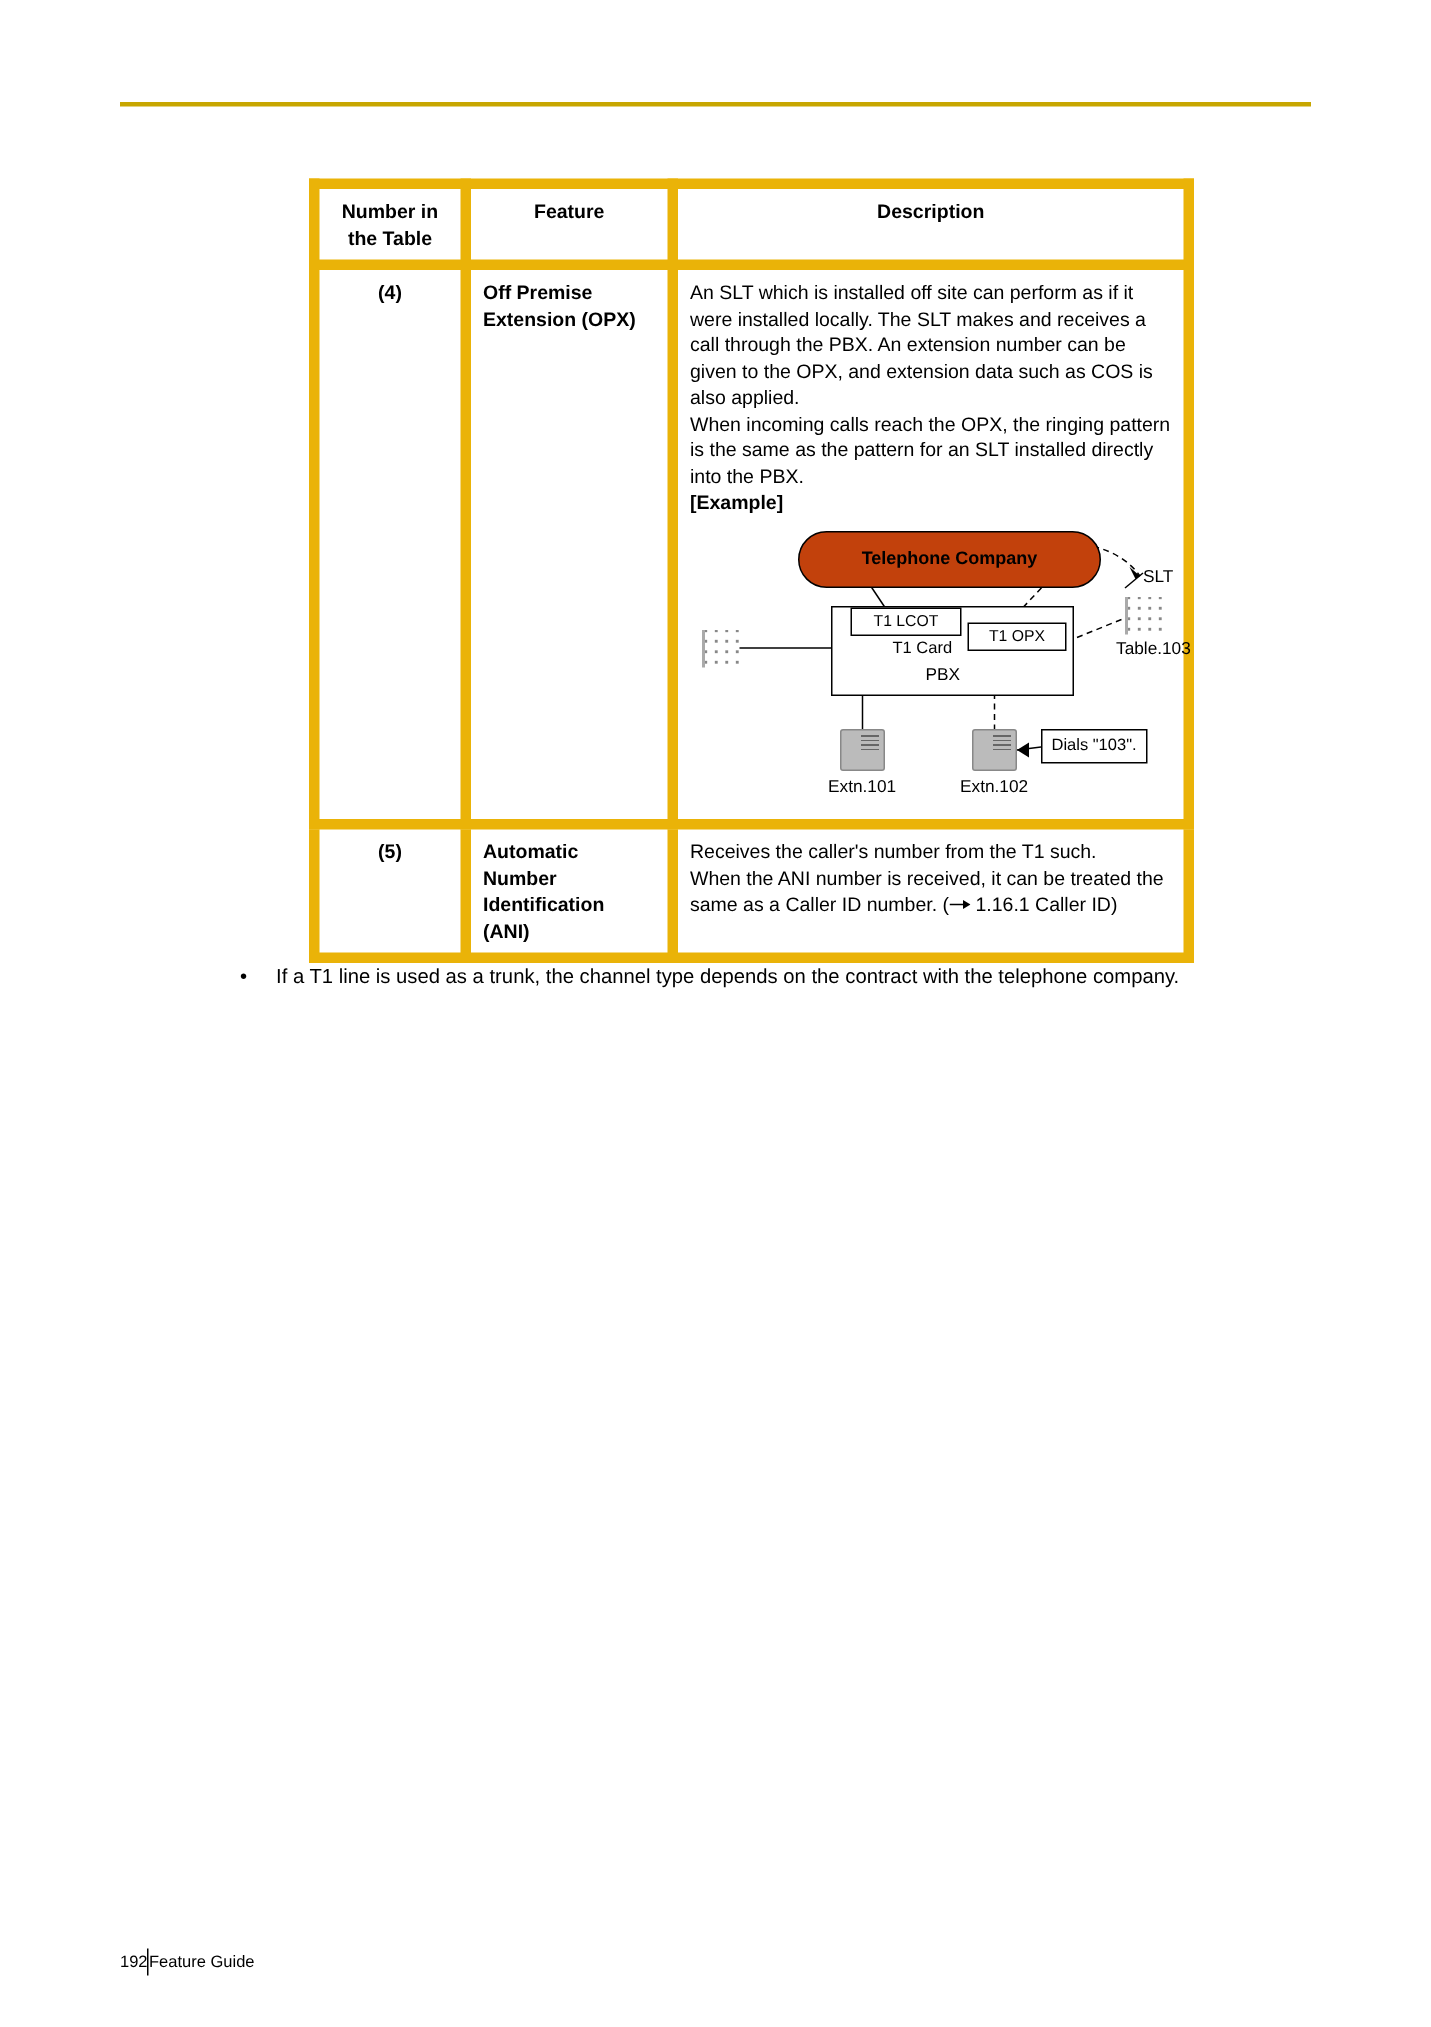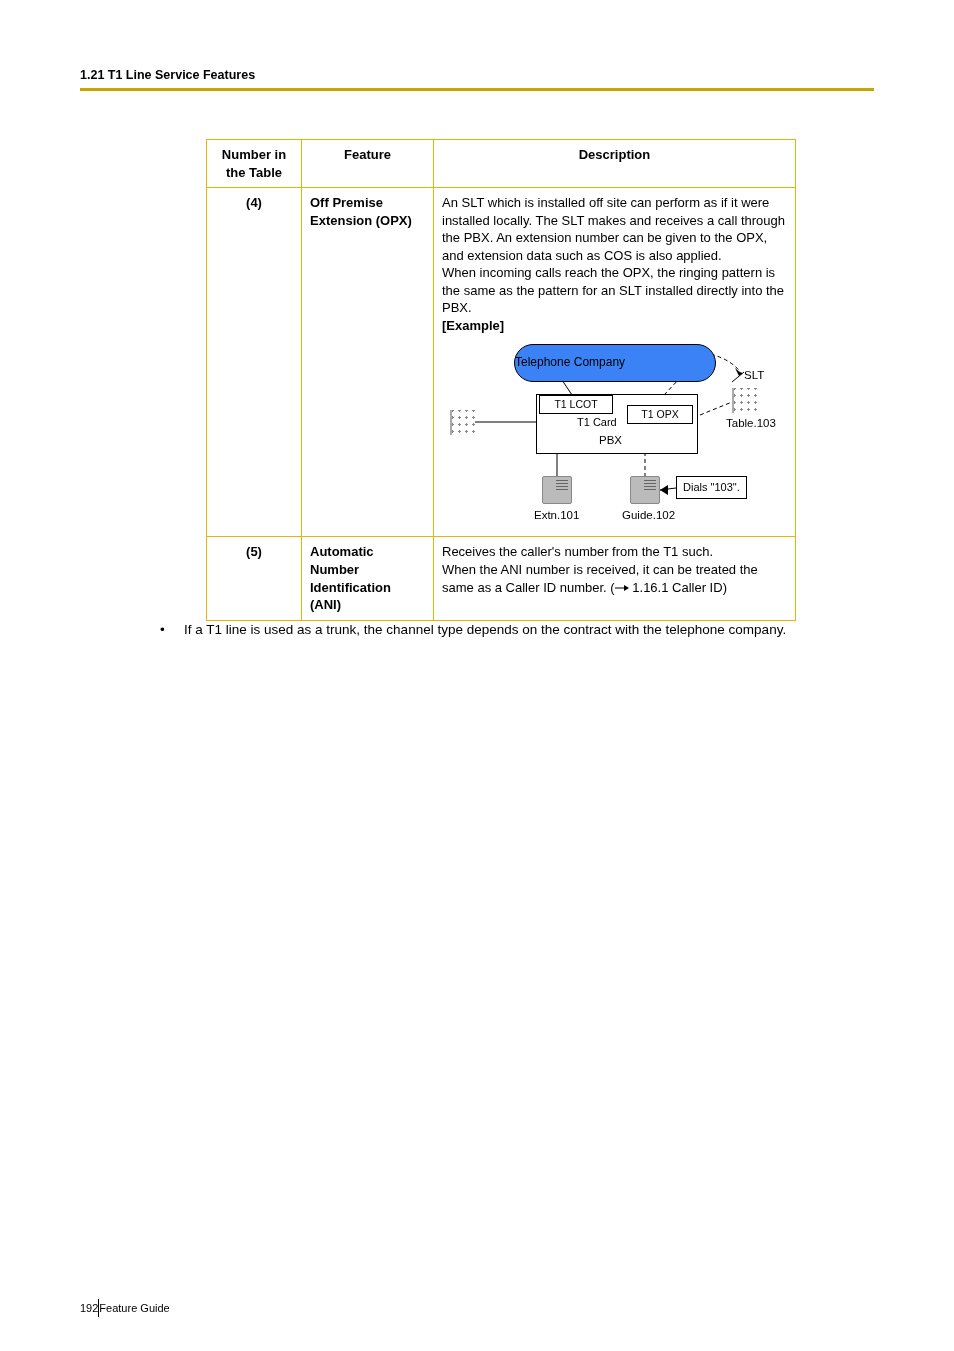--- a/index.html
+++ b/index.html
@@ -27,21 +27,21 @@
       width: 100%;
       margin-bottom: 48px;
     }
     table.feature-table {
       border-collapse: collapse;
       margin-left: 126px;
       width: 590px;
     }
     table.feature-table th,
     table.feature-table td {
-      border: 1px solid #eab308;
+      border: 7px solid #eab308;
       padding: 6px 8px;
       vertical-align: top;
       font-size: 13px;
       line-height: 1.35;
     }
     table.feature-table th {
       text-align: center;
       font-weight: bold;
     }
     .col-num { width: 78px; text-align: center; font-weight: bold;}
@@ -54,36 +54,37 @@
       margin-top:6px;
     }
     .cloud {
       position: absolute;
       left: 72px;
       top: 4px;
       width: 200px;
       height: 36px;
       border: 1px solid #000;
       border-radius: 22px;
-      font-weight:normal;
+      text-align:center;
+      font-weight:bold;
       font-size:12px;
       line-height:34px;
-      background:#3b82f6;
+      background:#c2410c;
     }
     .pbx-box {
       position: absolute;
       left: 94px;
       top: 54px;
       width: 160px;
       height: 58px;
       border:1px solid #000;
       background:#fff;
     }
     .t1lcot {
-      position:absolute; left:2px; top:0px; width:72px; height:17px; border:1px solid #000; font-size:10.5px; text-align:center; line-height:17px;
+      position:absolute; left:12px; top:0px; width:72px; height:17px; border:1px solid #000; font-size:10.5px; text-align:center; line-height:17px;
     }
     .t1opx {
       position:absolute; left:90px; top:0px; width:64px; height:17px; border:1px solid #000; font-size:10.5px; text-align:center; line-height:17px;margin-top:10px;
     }
     .t1card { position:absolute; left:40px; top:20px; font-size:11px;}
     .pbxlabel{position:absolute; left:62px; top:38px; font-size:11.5px;}
     .keypad {
       width:25px; height:25px; display:inline-block;
       background:
         radial-gradient(circle, #888 1px, transparent 1.2px) 4px 4px/7px 7px;
@@ -142,21 +143,20 @@
       display:inline-block;
       height:18px;
       border-left:1px solid #000;
     }
     .arrow{display:inline-block; vertical-align:-1px;}
   </style>
 </head>
 <body>
 
 <div class="page">
-  <div class="section-header">1.21 T1 Line Service Features</div>
   <div class="teal-underline"></div>
 
   <table class="feature-table">
     <thead>
       <tr>
         <th class="col-num">Number in the Table</th>
         <th class="col-feat">Feature</th>
         <th class="col-desc">Description</th>
       </tr>
     </thead>
@@ -201,21 +201,21 @@
               <div class="t1opx">T1 OPX</div>
               <div class="t1card">T1  Card</div>
               <div class="pbxlabel">PBX</div>
             </div>
             <div class="slt-label">SLT</div>
             <div class="slt-icon"><span class="keypad"></span></div>
             <div class="extn103">Table.103</div>
             <div class="phone phone-101"></div>
             <div class="phone phone-102"></div>
             <div class="extn101">Extn.101</div>
-            <div class="extn102">Guide.102</div>
+            <div class="extn102">Extn.102</div>
             <div class="dials-box">Dials "103".</div>
           </div>
         </td>
       </tr>
 
       <tr>
         <td class="col-num">(5)</td>
         <td class="col-feat">Automatic Number Identification (ANI)</td>
         <td class="col-desc">
           <span>Receives the caller's number from the T1 such.</span><br>

